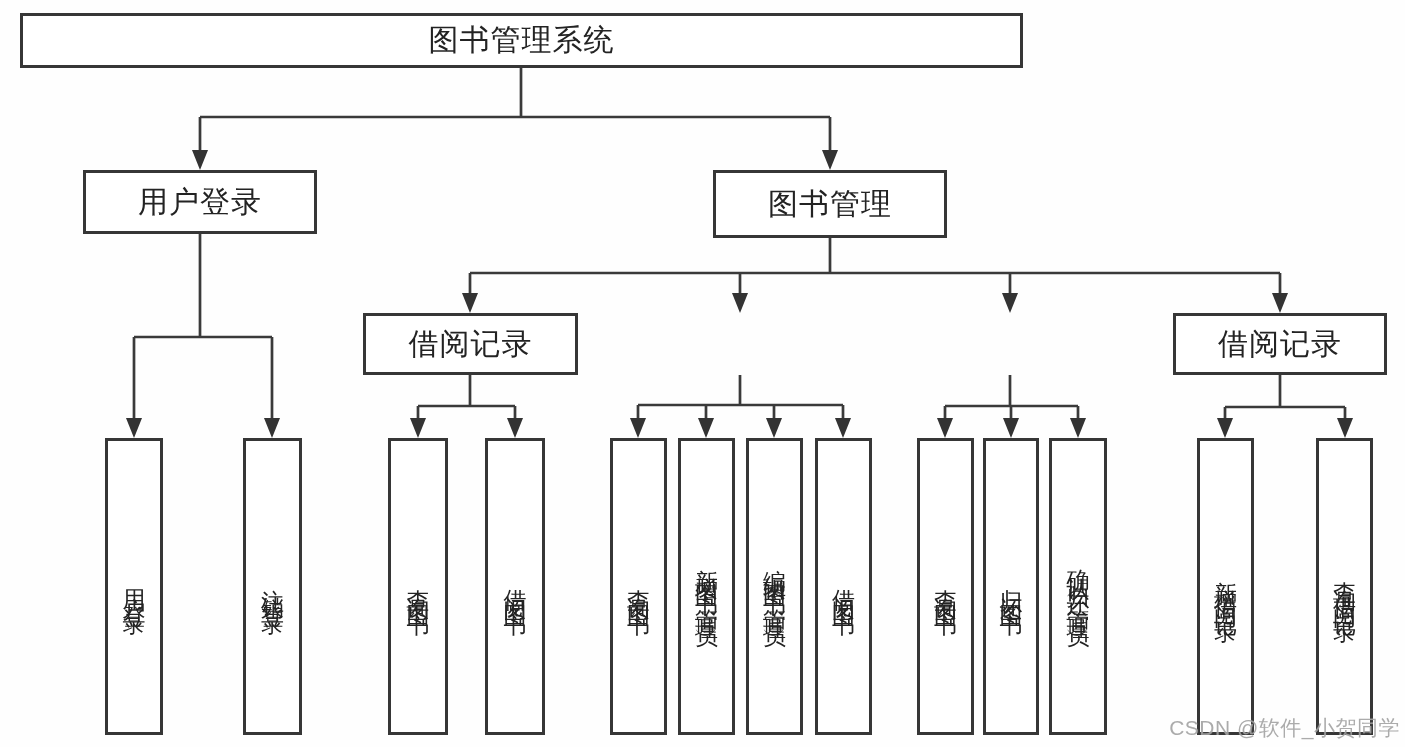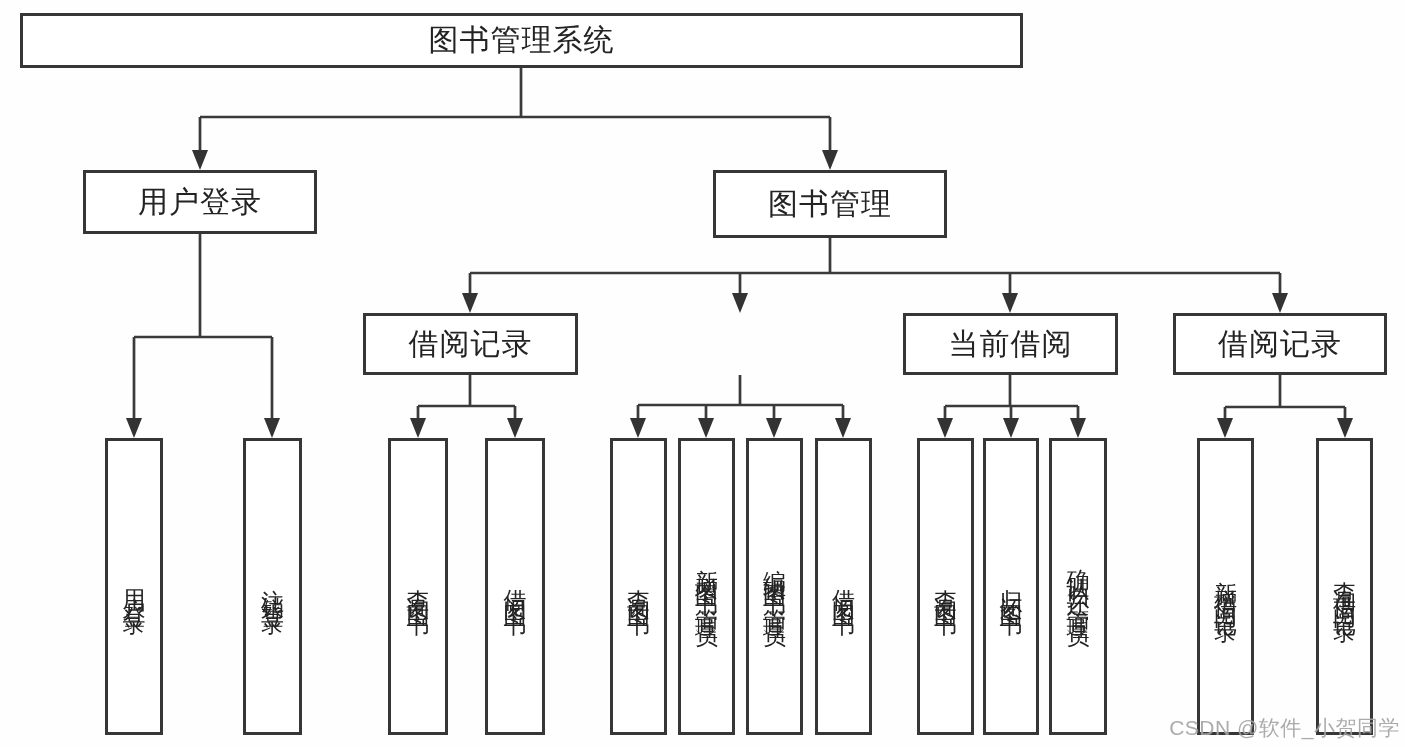--- a/index.html
+++ b/index.html
@@ -97,23 +97,20 @@
   <div class="node h" style="left:83px;top:170px;width:234px;height:64px">
     <span>用户登录</span>
   </div>
   <div class="node h" style="left:713px;top:170px;width:234px;height:68px">
     <span>图书管理</span>
   </div>
 
   <div class="node h" style="left:363px;top:313px;width:215px;height:62px">
     <span>借阅记录</span>
   </div>
-  <div class="node h" style="left:903px;top:313px;width:215px;height:62px">
-    <span>当前借阅</span>
-  </div>
   <div class="node h" style="left:1173px;top:313px;width:214px;height:62px">
     <span>借阅记录</span>
   </div>
 
   <div class="node v" style="left:105px;top:438px;width:58px;height:297px">
     <span>用户登录</span>
   </div>
   <div class="node v" style="left:243px;top:438px;width:59px;height:297px">
     <span>注销登录</span>
   </div>

